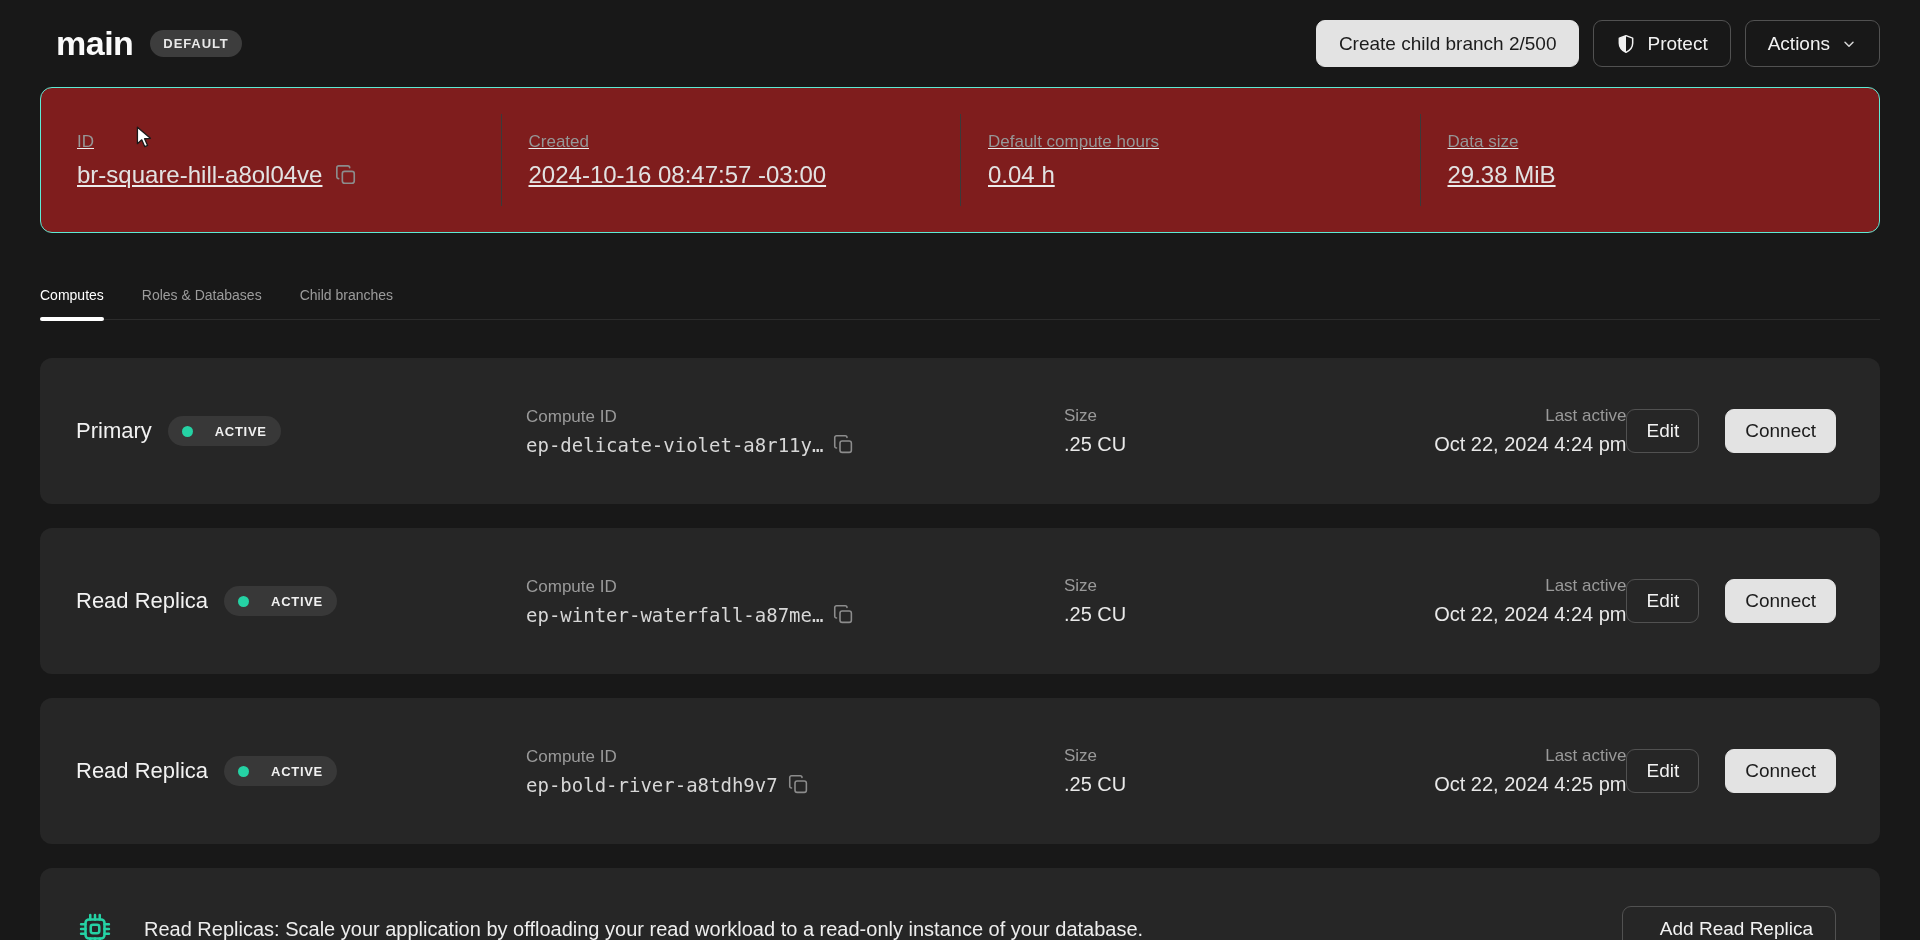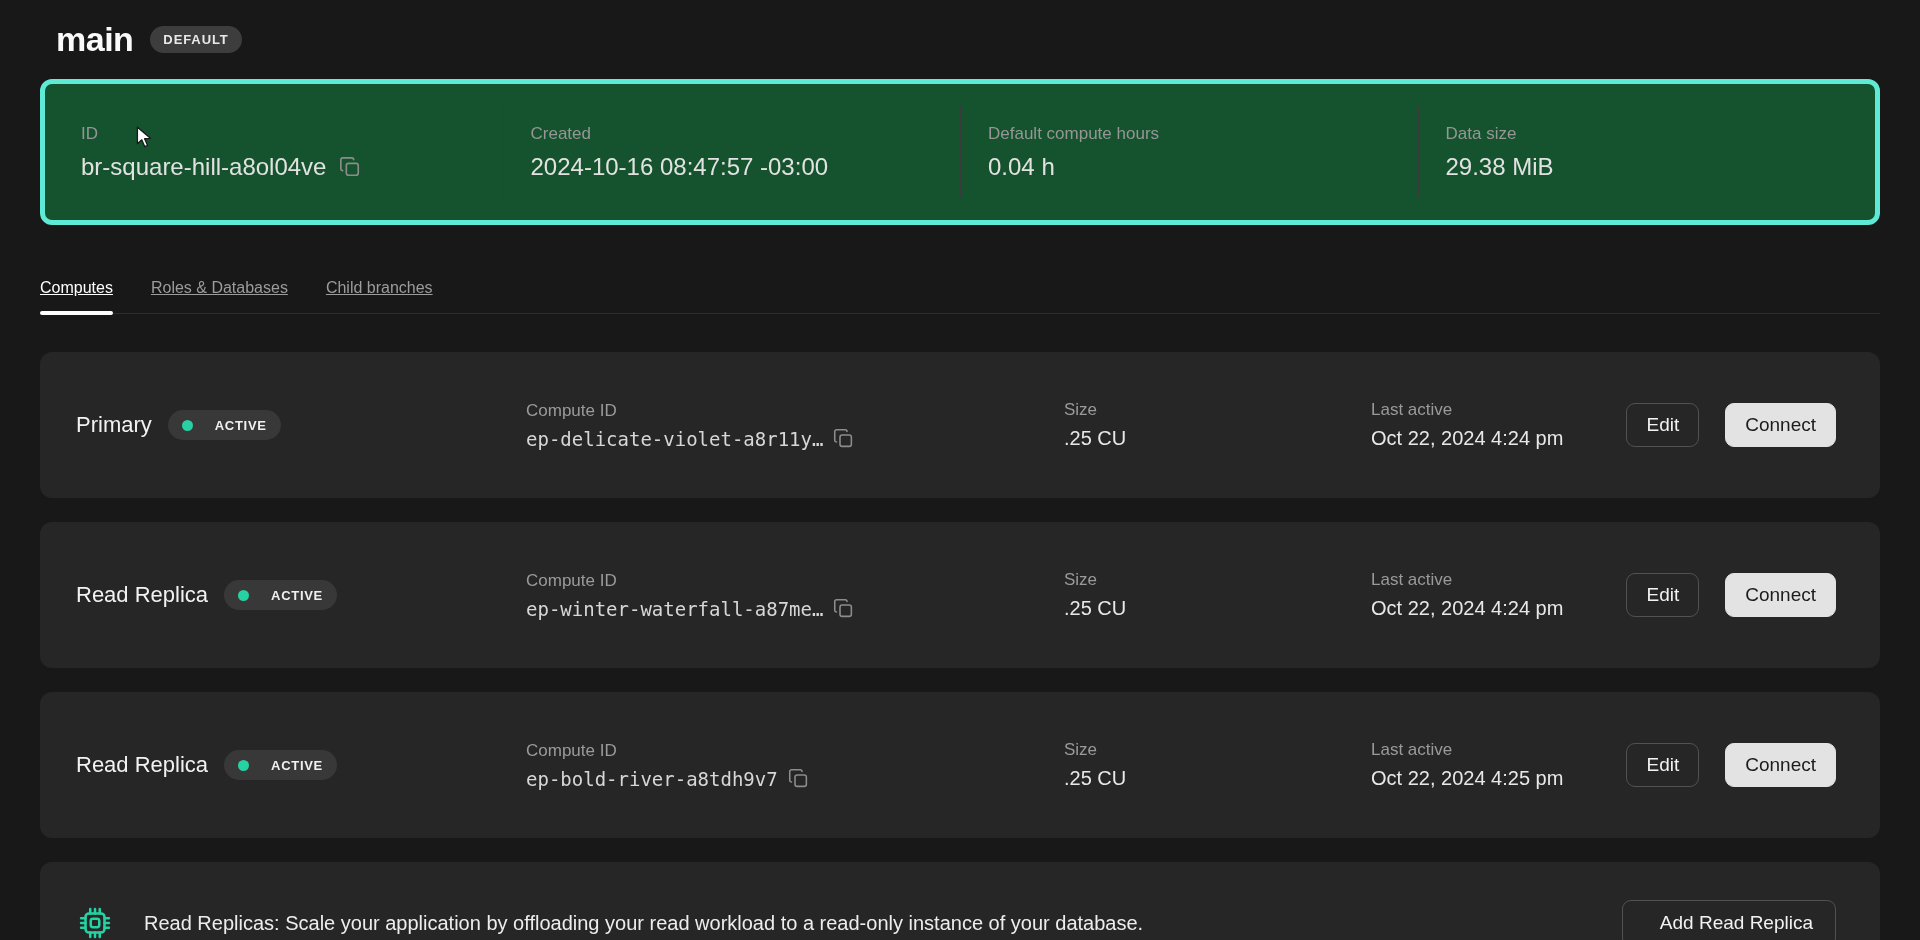--- a/index.html
+++ b/index.html
@@ -28,34 +28,34 @@
     font-family: inherit; font-size: 19px; font-weight: 500;
     height: 47px; display: inline-flex; align-items: center; justify-content: center;
     padding: 0 22px; border-radius: 9px; cursor: pointer; white-space: nowrap;
   }
   .btn-light { background: #e3e3e3; color: #1c1c1c; border: 1px solid #e3e3e3; }
   .btn-outline { background: transparent; color: #f2f2f2; border: 1px solid #515151; gap: 11px; }
 
   
   .info-card {
     margin-top: 20px; height: 146px;
-    background: #14532d; border: 5px solid #5eead4; border-radius: 12px;
-    display: grid; grid-template-columns: 1fr 1fr 1fr 1fr; align-items: center;
+    background: #7f1d1d; border: 1px solid #5eead4; border-radius: 12px;
+    display: grid; grid-template-columns: 1fr 1fr 1fr 1fr; align-items: center; text-decoration: underline;
   }
   .info-field { height: 92px; display: flex; flex-direction: column; justify-content: center; padding-left: 27px; }
   .info-field.first { padding-left: 36px; border-left: none; }
   .info-field { border-left: 1px solid #3a3a3a; }
   .info-label { font-size: 17px; color: #969696; margin-bottom: 9px; }
   .info-value { font-size: 24px; color: #e2e2e2; display: flex; align-items: center; gap: 13px; }
 
   .copy-btn { background: none; border: none; padding: 0; cursor: pointer; display: inline-flex; }
 
   
   .tabs { margin-top: 54px; display: flex; gap: 38px; border-bottom: 1px solid #2c2c2c; }
-  .tab { font-size: 16px; color: #9c9c9c; padding-bottom: 16px; position: relative; cursor: pointer; text-decoration: underline; }
+  .tab { font-size: 14px; color: #9c9c9c; padding-bottom: 16px; position: relative; cursor: pointer; }
   .tab.active { color: #ffffff; font-weight: 500; }
   .tab.active::after {
     content: ""; position: absolute; left: 0; right: 0; bottom: -2px;
     height: 4px; background: #ffffff; border-radius: 2px;
   }
 
   
   .rows { margin-top: 38px; display: flex; flex-direction: column; gap: 24px; }
   .row-card {
     background: #262626; border-radius: 12px; height: 146px;
@@ -65,21 +65,21 @@
   .row-name { font-size: 22px; font-weight: 500; color: #f2f2f2; }
   .status-badge {
     background: #383838; border-radius: 999px; height: 30px; padding: 0 14px;
     display: inline-flex; align-items: center; gap: 22px;
     font-size: 13px; font-weight: 700; letter-spacing: 0.7px; color: #f0f0f0;
   }
   .status-dot { width: 11px; height: 11px; border-radius: 50%; background: #25d2a4; }
   .row-col { display: flex; flex-direction: column; margin-left: 36px; }
   .col-compute { width: 502px; flex: none; }
   .col-size { width: 271px; flex: none; }
-  .col-last { flex: 1; }
+  .col-last { flex: 1; text-align: right; }
   .col-label { font-size: 17px; color: #9a9a9a; margin-bottom: 7px; }
   .col-value { font-size: 20px; color: #e8e8e8; }
   .mono {
     font-family: "DejaVu Sans Mono", "Liberation Mono", monospace;
     font-size: 19px; color: #d7d7d7; display: flex; align-items: center; gap: 10px;
   }
   .row-buttons { display: flex; gap: 26px; align-items: center; flex: none; }
   .btn-sm { height: 44px; font-size: 19px; padding: 0 19px; }
 
   
@@ -96,20 +96,40 @@
 </style>
 </head>
 <body>
 
 <div class="page">
 
   <div class="header">
     <div class="title-wrap">
       <h1 class="page-title">main</h1>
       <span class="pill-badge">DEFAULT</span>
+    </div>
+    <div class="header-actions">
+      <button class="btn btn-light">Create child branch 2/500</button>
+      <button class="btn btn-outline">
+        <span>
+          <svg width="20" height="20" viewBox="0 0 24 24">
+            <path d="M12 2l8 3v6c0 5-3.4 8.7-8 11-4.6-2.3-8-6-8-11V5l8-3z" fill="none" stroke="#f2f2f2" stroke-width="1.8" stroke-linejoin="round"></path>
+            <path d="M12 2L4 5v6c0 5 3.4 8.7 8 11V2z" fill="#f2f2f2"></path>
+          </svg>
+        </span>
+        <span>Protect</span>
+      </button>
+      <button class="btn btn-outline">
+        <span>Actions</span>
+        <span>
+          <svg width="16" height="16" viewBox="0 0 24 24">
+              <path d="M6 9.5l6 6 6-6" fill="none" stroke="#d8d8d8" stroke-width="2.2" stroke-linecap="round" stroke-linejoin="round"></path>
+            </svg>
+        </span>
+      </button>
     </div>
   </div>
 
   <div class="info-card">
     <div class="info-field first">
       <span class="info-label">ID</span>
       <span class="info-value">
         <span>br-square-hill-a8ol04ve</span>
         <button class="copy-btn">
           <svg width="22" height="22" viewBox="0 0 24 24">

